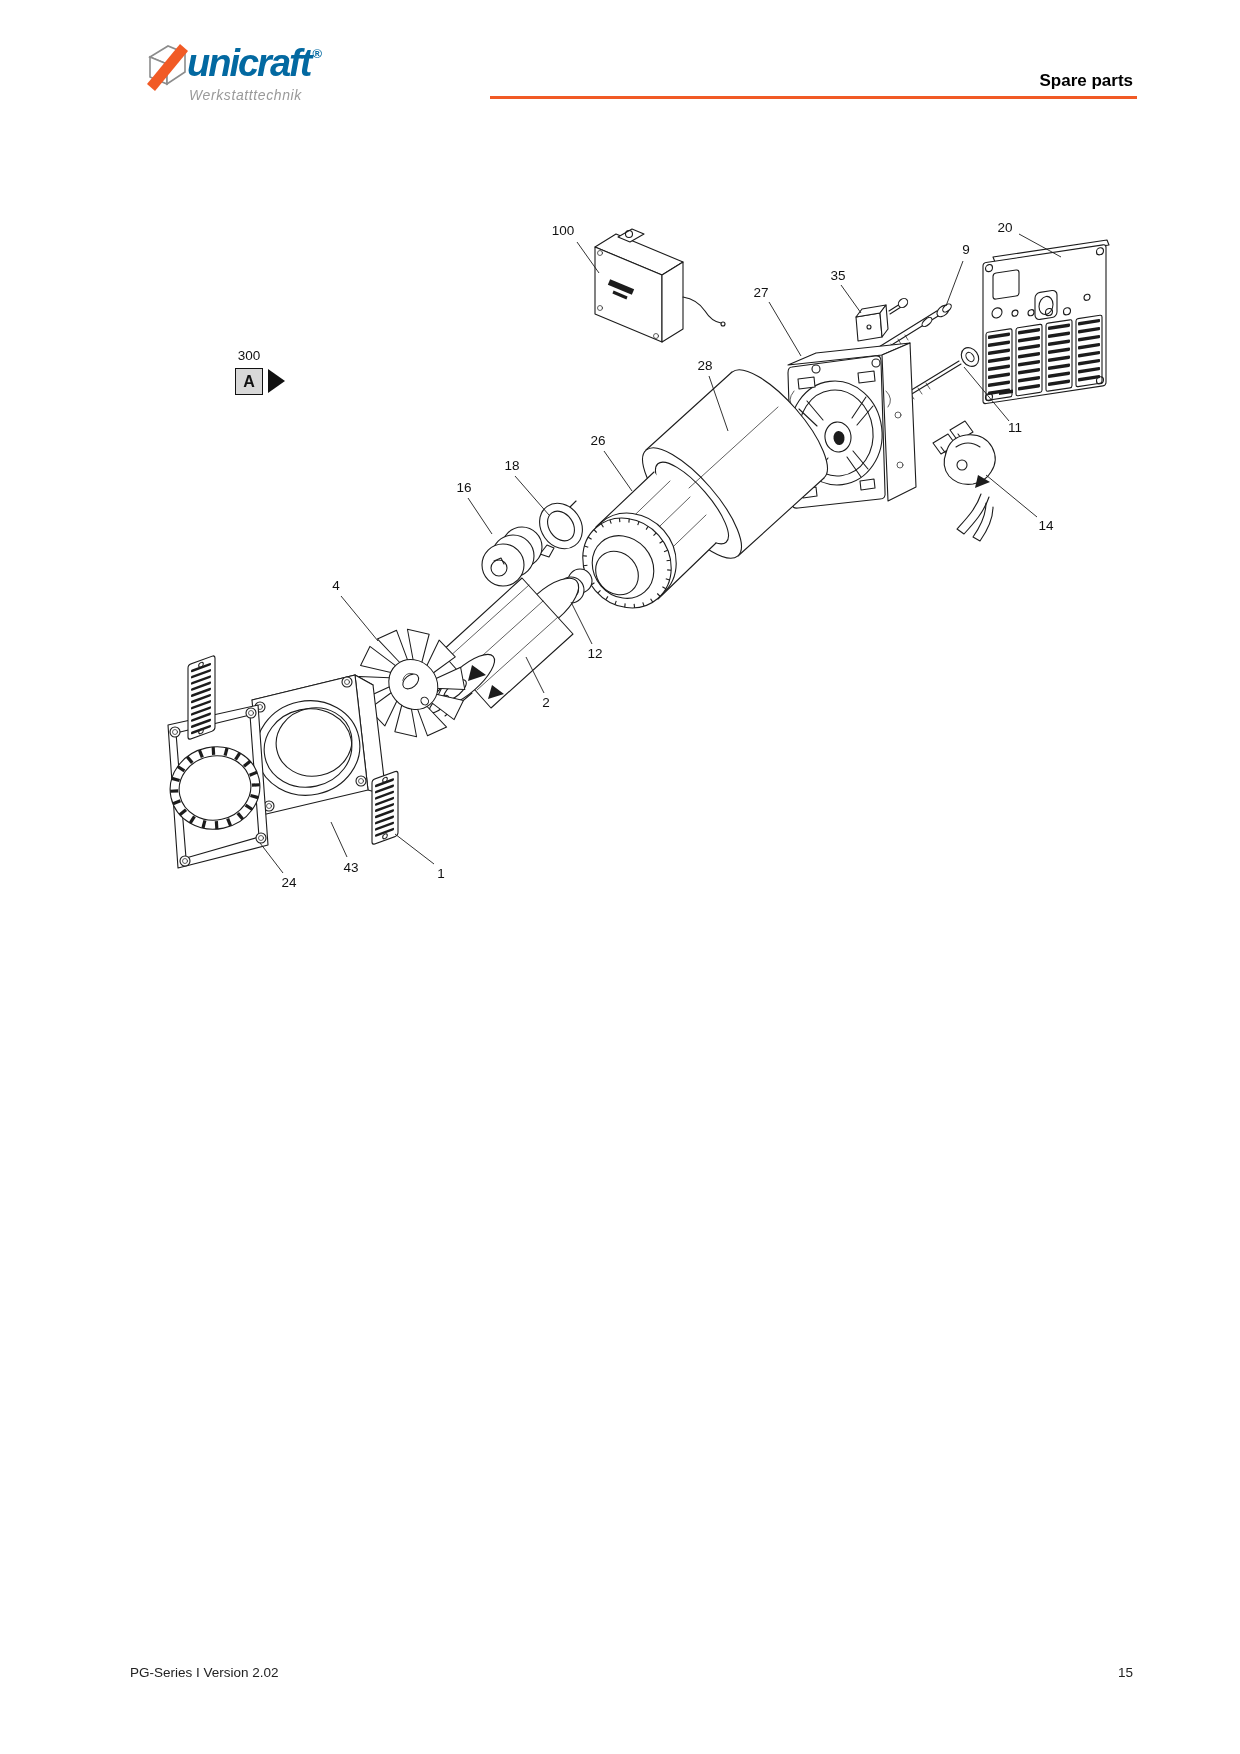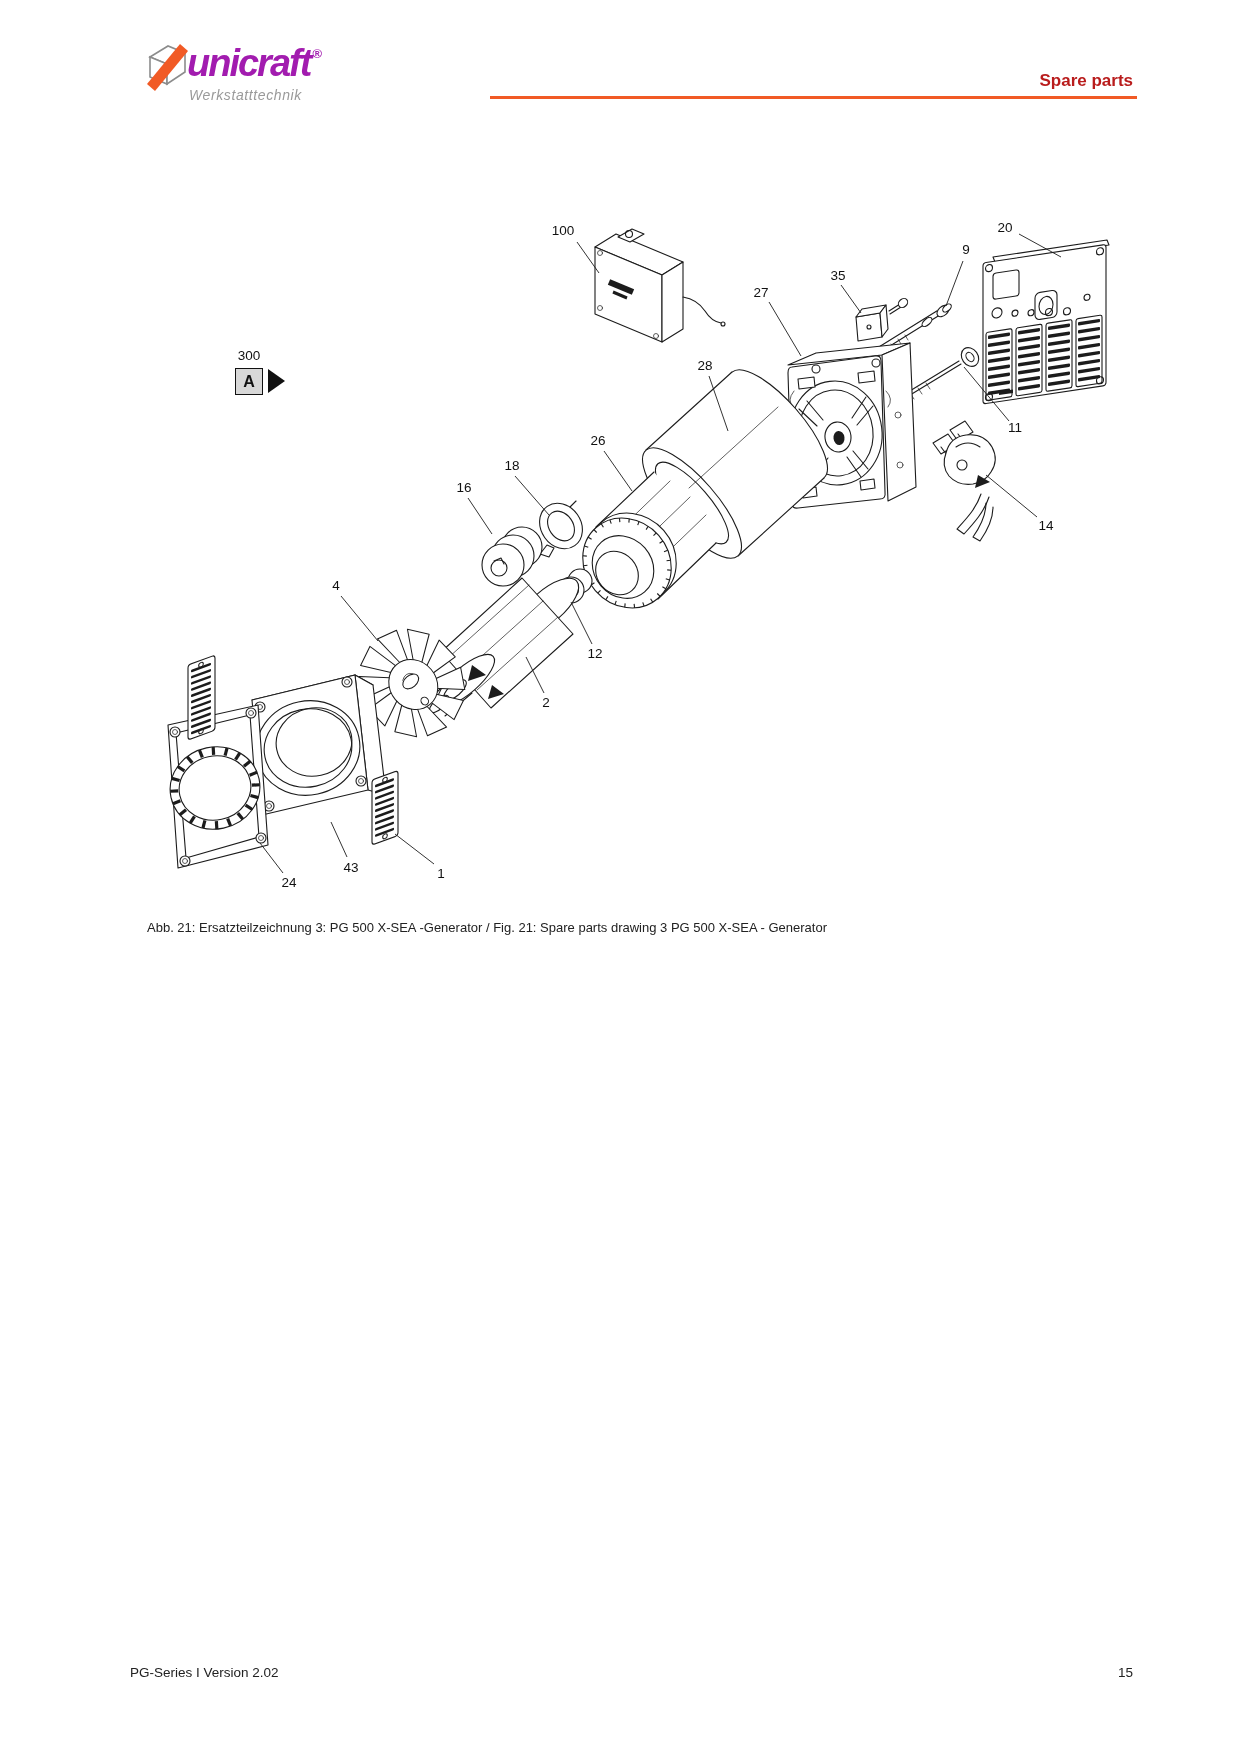--- a/index.html
+++ b/index.html
@@ -1,25 +1,25 @@
 <!DOCTYPE html>
 <html style="--accent: #F15A25;"><head>
 <meta charset="utf-8">
 <style>
   html,body{margin:0;padding:0;background:#fff}
   .page{position:relative;width:1240px;height:1754px;background:#fff;overflow:hidden;
         font-family:"Liberation Sans",sans-serif;color:#111}
   
   .logo-cube{position:absolute;left:143px;top:40px;width:48px;height:56px}
   .brand-line{position:absolute;left:187px;top:44px;font-weight:bold;font-style:italic;
-              font-size:38px;letter-spacing:-2px;color:#a21caf;line-height:1}
+              font-size:38px;letter-spacing:-2px;color:#0369a1;line-height:1}
   .brand-reg{font-size:13px;vertical-align:18px;letter-spacing:0;margin-left:2px}
   .brand-sub{position:absolute;left:189px;top:87px;font-style:italic;font-size:14px;
              letter-spacing:0.6px;color:#9a9a9a}
-  .section-title{position:absolute;top:71px;right:107px;font-weight:bold;font-size:17px;color:#b91c1c}
+  .section-title{position:absolute;top:71px;right:107px;font-weight:bold;font-size:17px;color:#000000}
   .header-rule{position:absolute;left:490px;top:96px;width:647px;height:3px;background:var(--accent,#F15A25)}
   
   .doc-heading{position:absolute;left:140px;top:141px;font-weight:bold;font-size:15.5px;color:#1a1a1a}
   .fig-caption{position:absolute;left:147px;top:920px;font-size:13px;color:#222}
   .footer-left{position:absolute;left:130px;top:1665px;font-size:13.5px;color:#222}
   .footer-page{position:absolute;top:1665px;right:107px;font-size:13.5px;color:#222}
   
   .drawing-wrap{position:absolute;left:140px;top:185px;width:1000px;height:710px}
   .drawing-wrap svg{position:absolute;left:0;top:0}
   .plabel{position:absolute;transform:translate(-50%,-50%);font-weight:normal;font-size:13.5px;
@@ -440,17 +440,16 @@
     <div class="plabel" style="left:906px;top:340px">14</div>
     <div class="plabel" style="left:149px;top:697px">24</div>
     <div class="plabel" style="left:211px;top:682px">43</div>
     <div class="plabel" style="left:301px;top:688px">1</div>
 
     <div class="plabel" style="left:109px;top:170px">300</div>
     <div class="detail-a-box">A</div>
     <div class="detail-tri"></div>
   </div>
 
-  <div class="fig-caption">Abb. 21: Ersatzteilzeichnung 3: PG 500 X-SEA -Generator / Fig. 21: Spare parts drawing 3 PG 500 X-SEA - Generator</div>
 
   <div class="footer-left">PG-Series I Version 2.02</div>
   <div class="footer-page">15</div>
 </div>
 
 </body></html>

